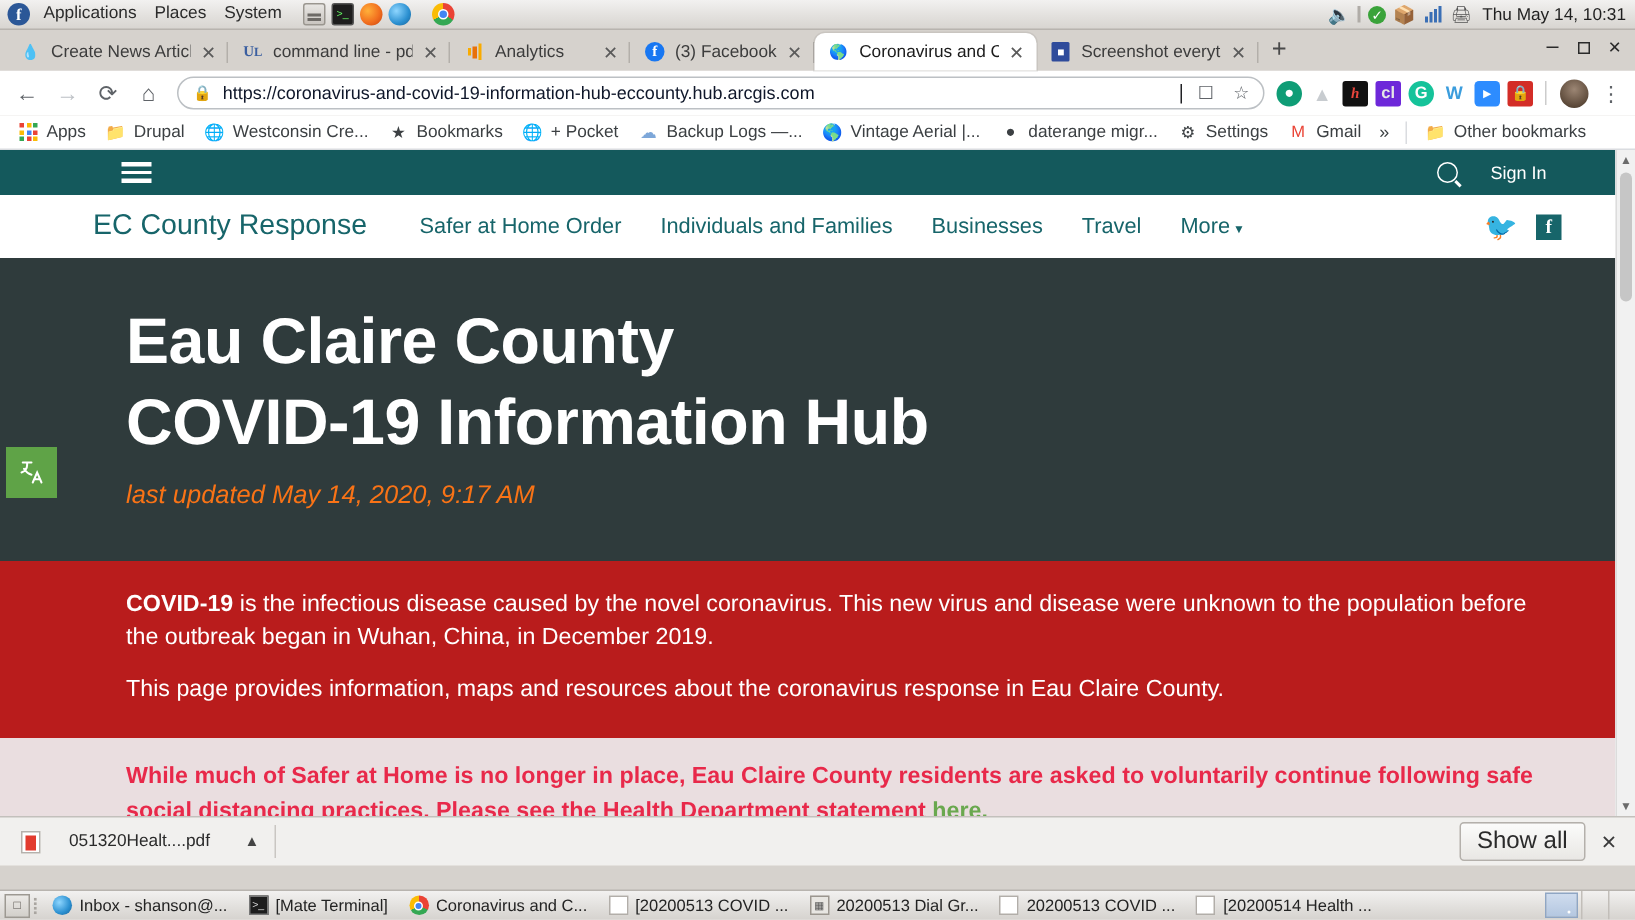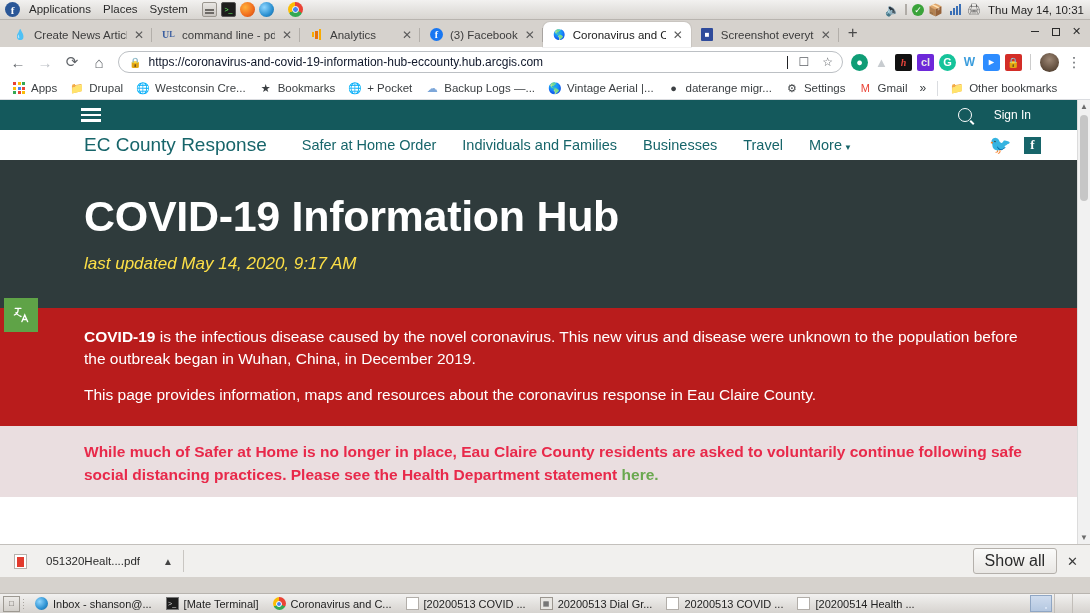--- a/index.html
+++ b/index.html
@@ -142,35 +142,35 @@
     display: flex; align-items: center; padding: 0 18px;
   }
   .hamburger { width: 20px; display: flex; flex-direction: column; gap: 3px; margin-left: 63px; }
   .hamburger i { height: 2.5px; background: #fff; display: block; }
   .topbar-right { margin-left: auto; display: flex; align-items: center; gap: 22px; padding-right: 28px; }
   .search-ico { width: 14px; height: 14px; border: 1.8px solid #fff; border-radius: 50%; position: relative; }
   .search-ico:after { content:""; position:absolute; width:2px;height:5px;background:#fff; right:-2px;bottom:-4px; transform:rotate(-45deg);}
   .signin { color: #fff; font-size: 12px; }
 
   .site-nav {
-    height: 30px; background: #fff; display: flex; align-items: center;
-    padding: 0 18px 0 84px; gap: 0; justify-content: flex-end;
+    height: 42px; background: #fff; display: flex; align-items: center;
+    padding: 0 18px 0 62px; gap: 0; justify-content: flex-end;
   }
   .brand { color: #17656a; font-size: 19px; margin-right: 22px; white-space: nowrap; }
   .nav-link { color: #17656a; font-size: 14.5px; padding: 0 13px; white-space: nowrap; }
   .nav-caret { font-size: 8px; margin-left: 2px; }
   .social { margin-left: auto; display: flex; align-items: center; gap: 12px; padding-right: 18px; }
   .tw { color: #17656a; font-size: 18px; }
   .fb { width: 17px; height: 17px; background: #17656a; color: #fff; font-weight: bold;
         font-size: 13px; display: flex; align-items: center; justify-content: center;
         font-family: "Liberation Serif", serif; }
 
   .hero { background: #2f3b3c; padding: 30px 0 34px 84px; }
   .hero h1 { color: #fff; font-size: 43px; font-weight: bold; line-height: 1.25; letter-spacing: -0.3px; }
-  .hero .updated { color: #fde047; font-style: italic; font-size: 17px; margin-top: 10px; }
+  .hero .updated { color: #f97316; font-style: italic; font-size: 17px; margin-top: 10px; }
 
   .translate-tab {
     position: absolute; left: 4px; top: 198px; width: 34px; height: 34px;
     background: #5fa347; display: flex; align-items: center; justify-content: center;
     z-index: 12; color: #fff; font-size: 13px;
   }
 
   .band-blue { background: #b91c1c; padding: 18px 40px 20px 84px; }
   .band-blue p { color: #fff; font-size: 15.5px; line-height: 1.45; }
   .band-blue p + p { margin-top: 13px; }
@@ -440,20 +440,21 @@
         <div class="nav-link">
           <span>More</span><span class="nav-caret">▼</span>
         </div>
         <div class="social">
           <div class="tw">🐦</div>
           <div class="fb">f</div>
         </div>
       </div>
 
       <div class="hero">
+        <h1>Eau Claire County</h1>
         <h1>COVID-19 Information Hub</h1>
         <div class="updated">last updated May 14, 2020, 9:17 AM</div>
       </div>
 
       <div class="band-blue">
         <p><b>COVID-19</b><span> is the infectious disease caused by the novel coronavirus. This new virus and disease were unknown to the population before the outbreak began in Wuhan, China, in December 2019.</span></p>
         <p>This page provides information, maps and resources about the coronavirus response in Eau Claire County.</p>
       </div>
 
       <div class="band-alert">

